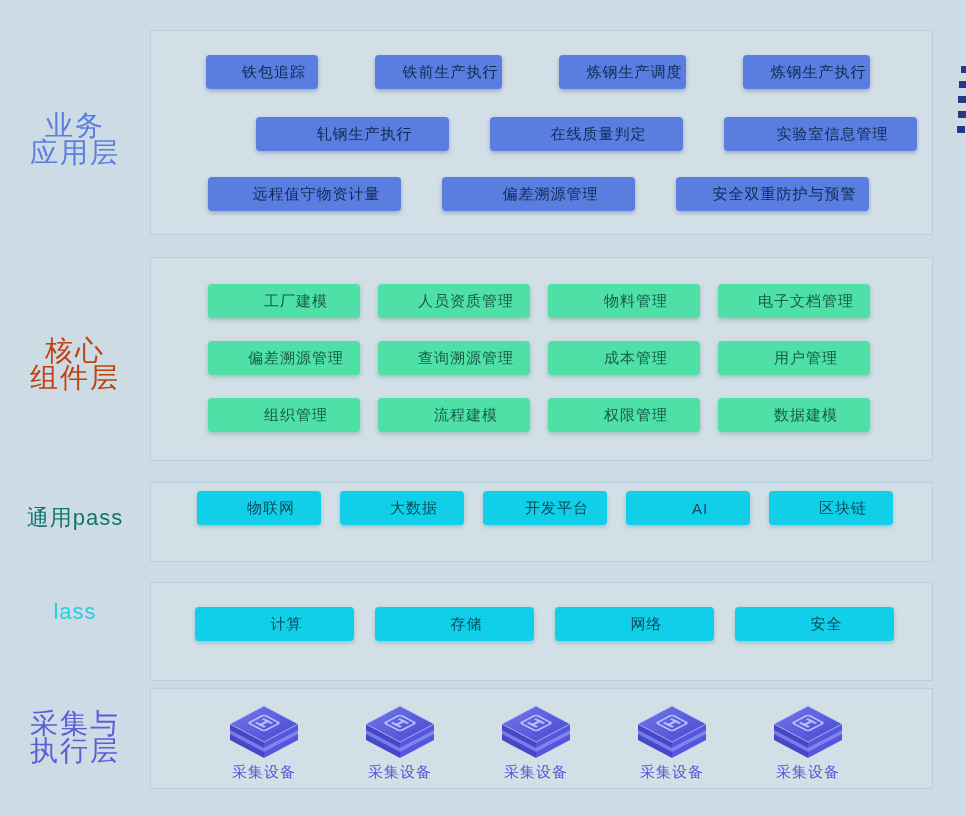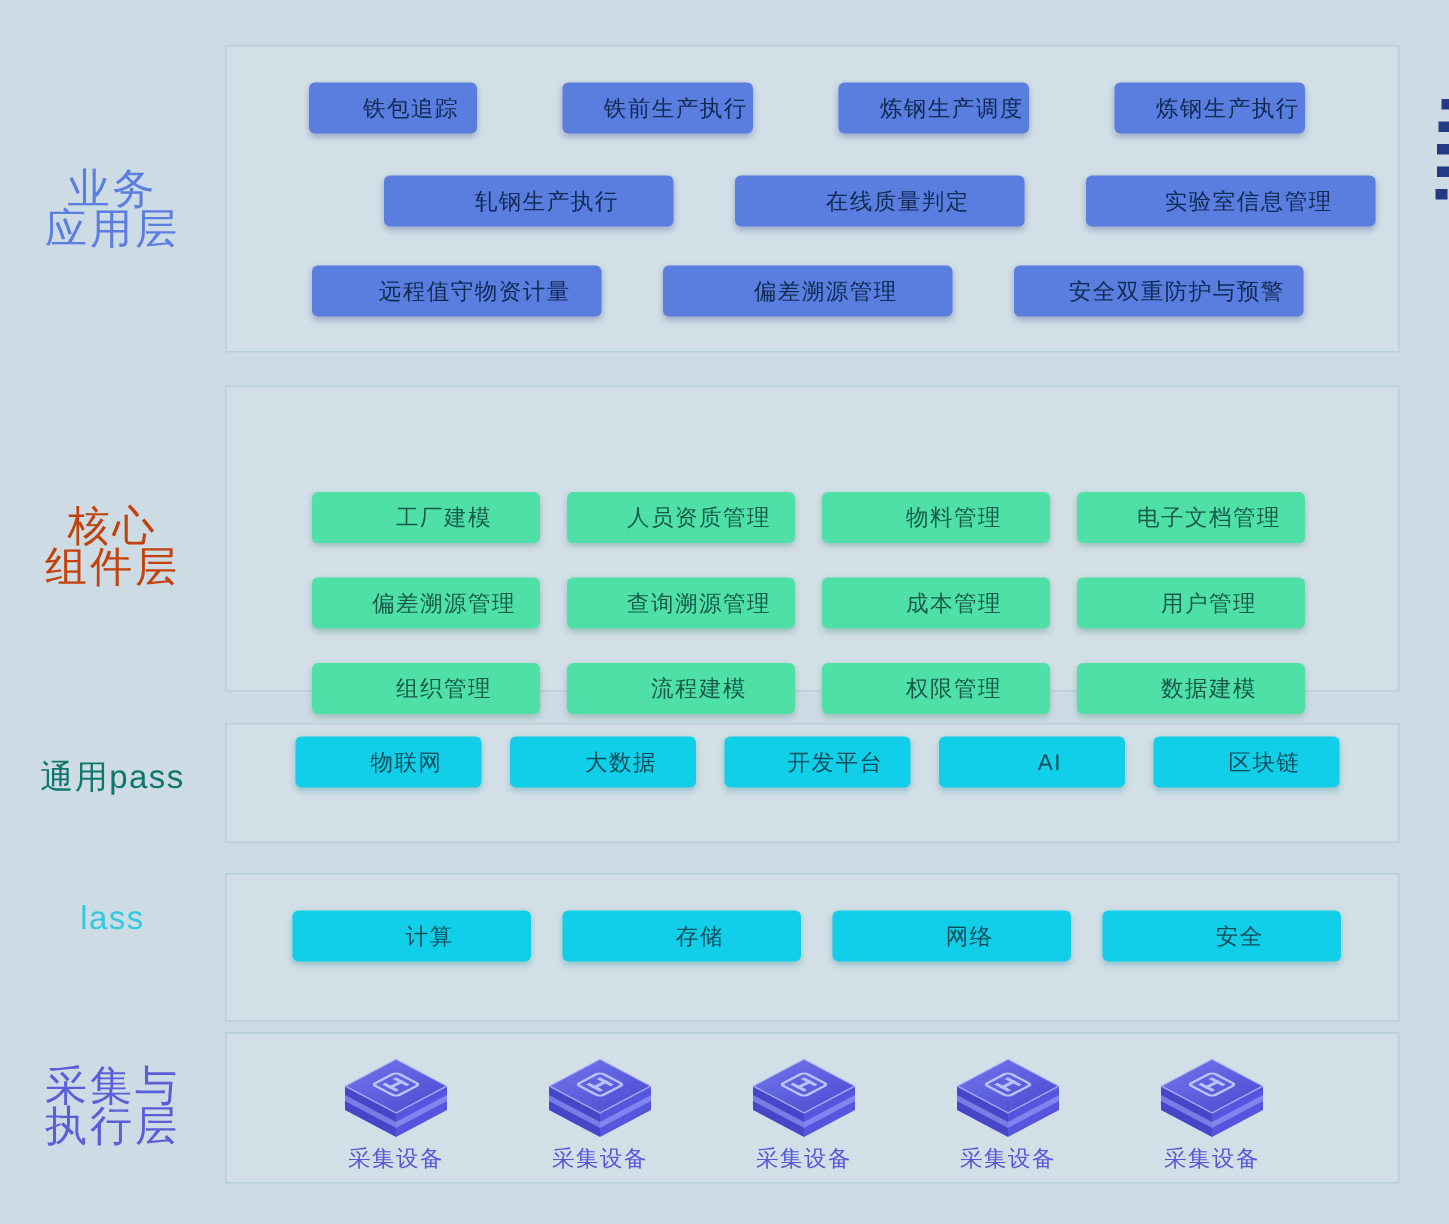--- a/index.html
+++ b/index.html
@@ -57,21 +57,20 @@
     cursor:default;
     padding-left:24px;
   }
   .chip-blue{
     background:#5a7de0;color:#112a52;
     box-shadow:0 2px 4px rgba(45,70,140,0.35);
   }
   .chip-green{
     background:#4ee0a7;color:#175a4b;
     box-shadow:0 2px 4px rgba(30,120,90,0.30);
-    margin-top:44px;
   }
   .chip-cyan{
     background:#11cfe8;color:#084d5a;
     box-shadow:0 2px 4px rgba(10,130,150,0.30);
   }
   
   .row-b1{left:55px;top:24px;gap:57px;}
   .row-b1 .chip{width:127px;}
   .row-b1 .chip:first-child{width:112px;}
   .row-b2{left:57px;top:86px;gap:41px;margin-left:48px;}

